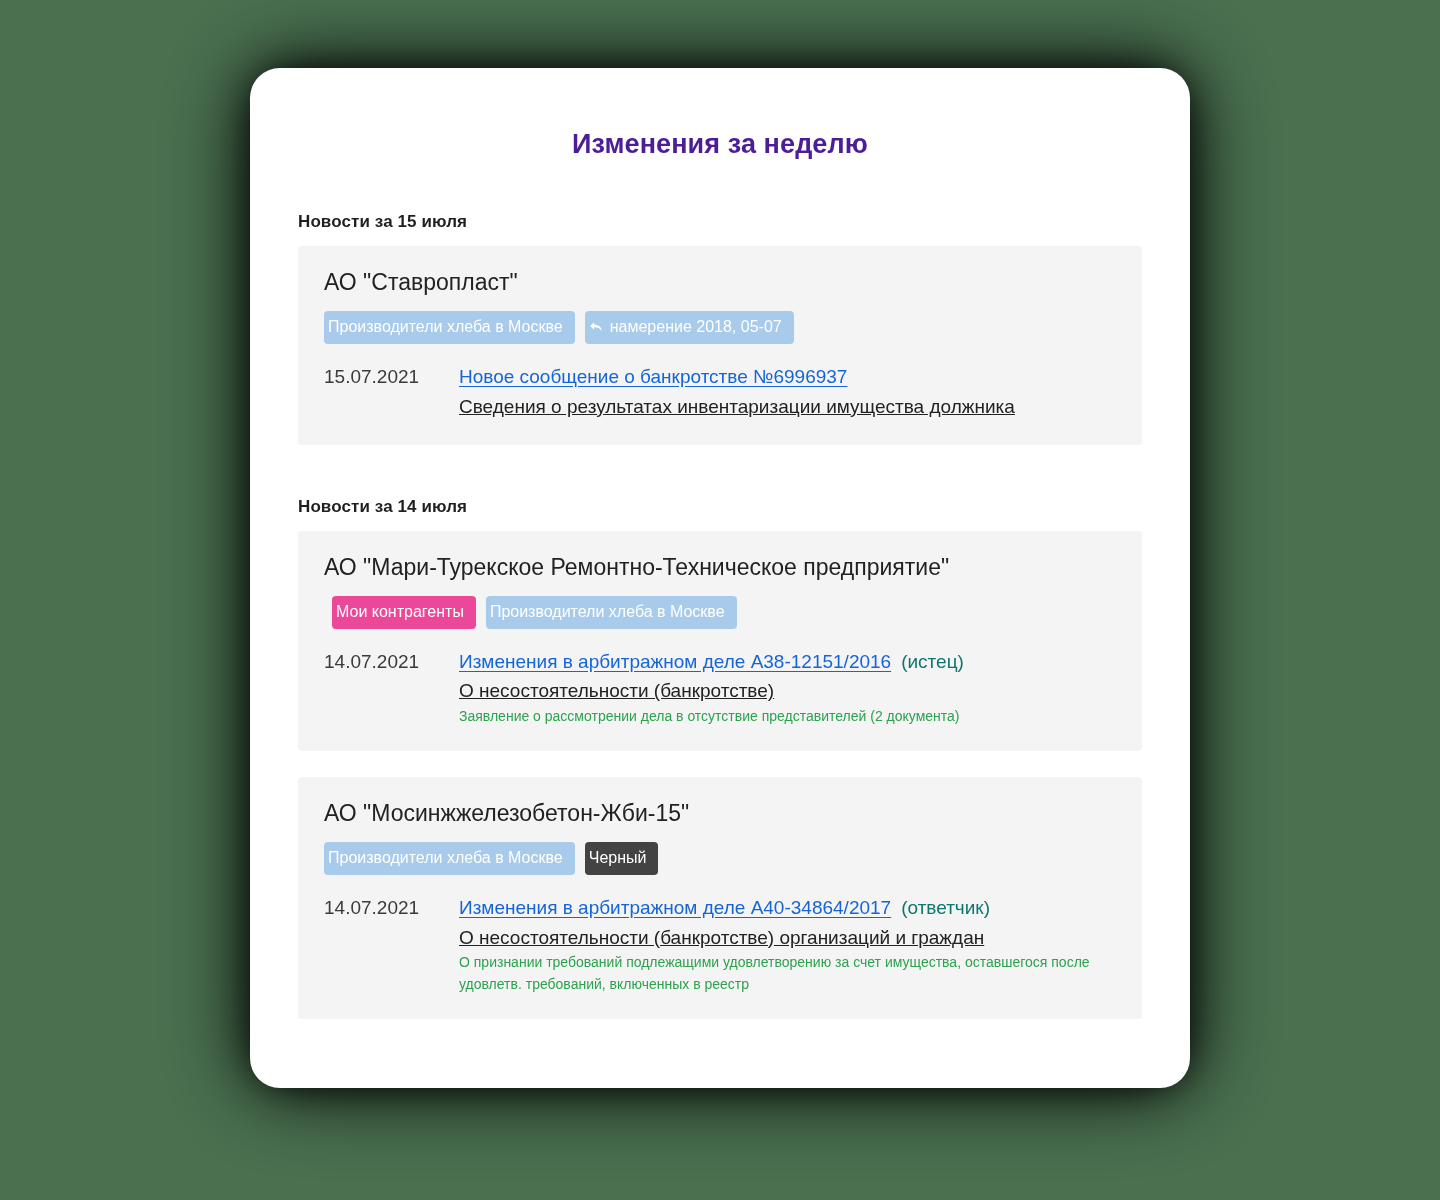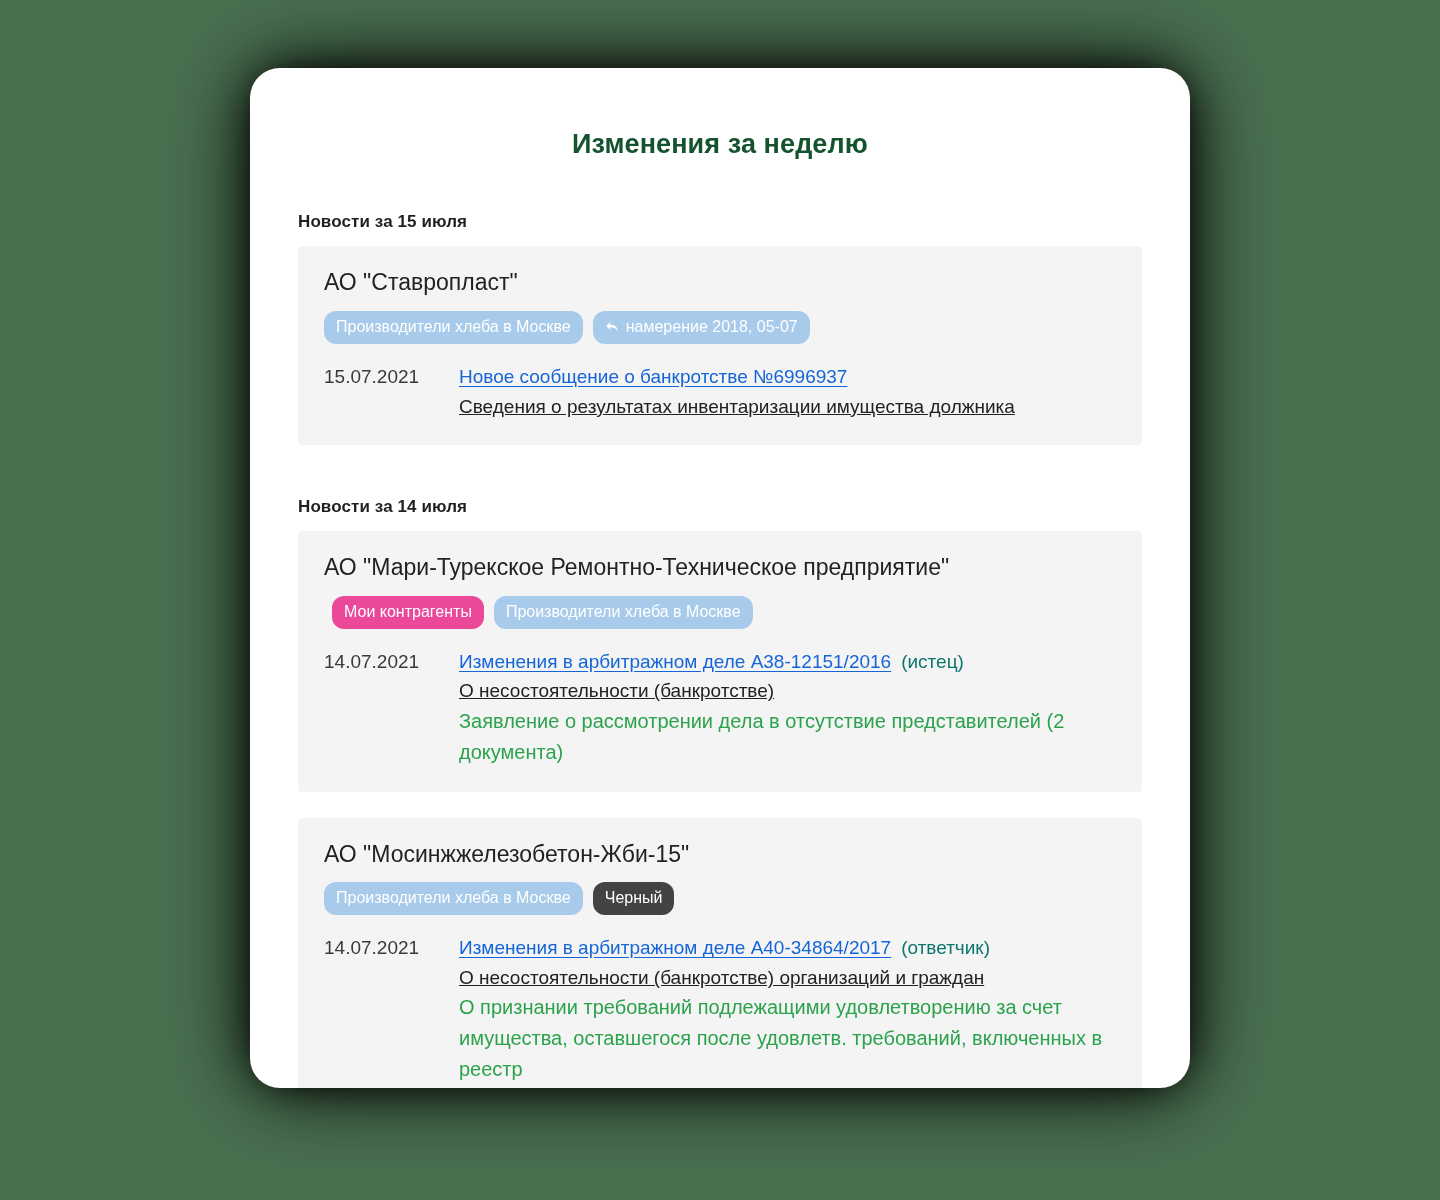--- a/index.html
+++ b/index.html
@@ -58,21 +58,21 @@
   }
 
   .panel-inner {
     padding: 48px 48px 40px 48px;
   }
 
   .page-title {
     text-align: center;
     font-size: 27px;
     font-weight: bold;
-    color: #14532d;
+    color: #4c1d95;
     letter-spacing: 0.1px;
     margin: 12px 0 0 0;
     line-height: 1.2;
   }
 
   .day-group { margin-top: 0; }
 
   .day-heading {
     font-size: 17px;
     font-weight: bold;
@@ -103,22 +103,22 @@
     gap: 10px;
     margin-bottom: 18px;
   }
 
   .badge {
     display: inline-flex;
     align-items: center;
     gap: 7px;
     font-size: 16px;
     line-height: 1;
-    padding: 8px 12px 9px 12px;
-    border-radius: 12px;
+    padding: 8px 12px 9px 4px;
+    border-radius: 4px;
     color: #ffffff;
     white-space: nowrap;
   }
   .badge.blue  { background: #a9cbeb; }
   .badge.green { background: #ec4899; margin-left: 8px; }
   .badge.dark  { background: #434343; }
 
   .badge .arrow-icon {
     display: inline-block;
     width: 14px;
@@ -165,21 +165,21 @@
   }
 
   .event-sub {
     font-size: 19px;
     line-height: 1.55;
     color: #222222;
     text-decoration: underline;
   }
 
   .event-note {
-    font-size: 20px;
+    font-size: 14px;
     line-height: 1.55;
     color: #2ba24c;
   }
 </style>
 </head>
 <body>
 
 <div class="stage">
   <div class="panel-shadow"></div>
   <div class="panel-shadow s2"></div>

